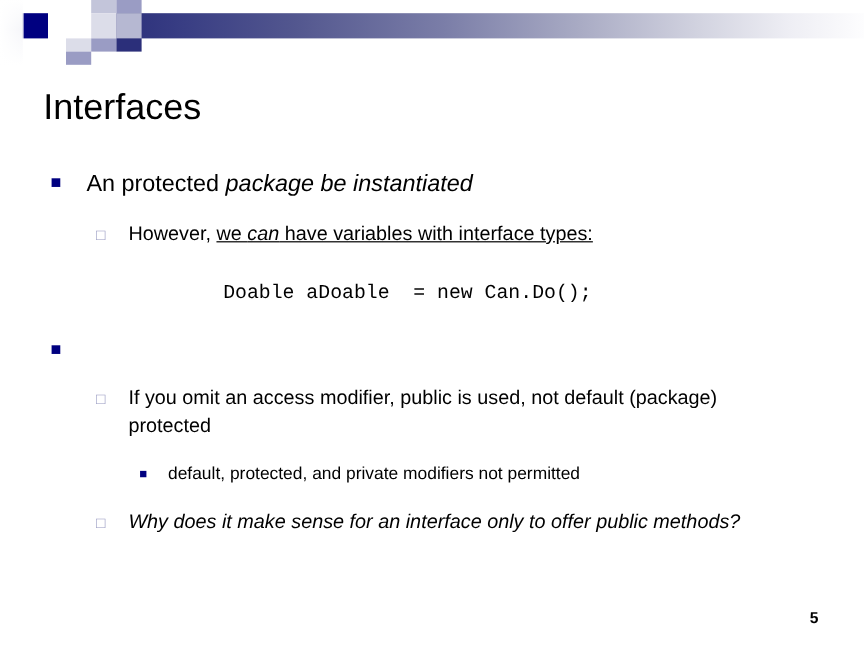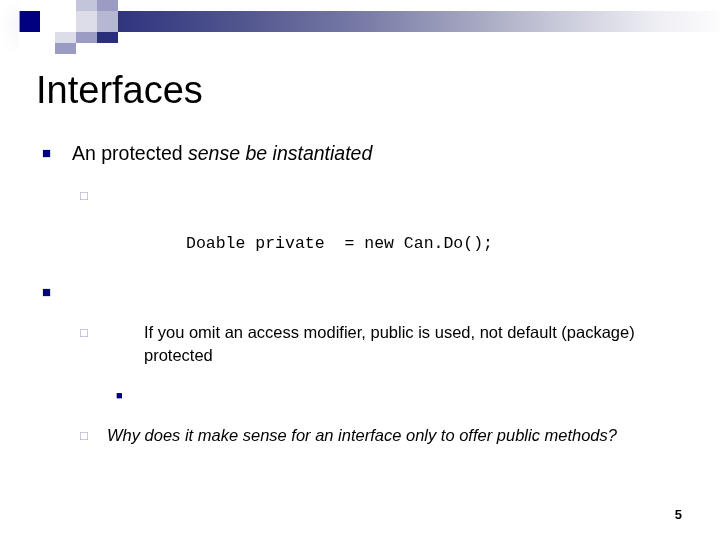--- a/index.html
+++ b/index.html
@@ -68,21 +68,21 @@
     width: 19px;
     height: 54px;
     background: linear-gradient(to bottom, #ffffff 0%, #e9eaf2 45%, #ffffff 100%);
   }
 
   
   .slide-title {
     position: absolute;
     left: 36px;
     top: 66px;
-    font-size: 38px;
+    font-size: 30px;
     line-height: 48px;
     color: #000000;
     font-weight: normal;
     letter-spacing: 0px;
   }
 
   
   .body-area {
     position: absolute;
     left: 0;
@@ -198,50 +198,52 @@
   <div class="sq sq-a"></div>
   <div class="fade-left"></div>
 </div>
 
 <div class="slide-title">Interfaces</div>
 
 <div class="body-area">
 
   <div class="row lvl1">
     <span class="marker">■</span>
-    <span class="txt"><span>An protected </span><span class="ital">sense be instantiated</span></span>
+    <span class="txt"><span>An protected </span><span class="ital">package be instantiated</span></span>
   </div>
 
   <div class="sp-a"></div>
 
   <div class="row lvl2">
     <span class="marker">□</span>
+    <span class="txt"><span>However, </span><span class="undl">we </span><span class="undl ital">can</span><span class="undl"> have variables with interface types:</span></span>
   </div>
 
   <div class="sp-b"></div>
 
-  <div class="code-line">Doable private  = new Can.Do();</div>
+  <div class="code-line">Doable aDoable  = new Can.Do();</div>
 
   <div class="sp-c"></div>
 
   <div class="row lvl1">
     <span class="marker">■</span>
   </div>
 
   <div class="sp-d"></div>
 
   <div class="row lvl2">
     <span class="marker">□</span>
-    <span class="txt" style="max-width:560px;display:inline-block;margin-left:37px;">If you omit an access modifier, public is used, not default (package) protected</span>
+    <span class="txt" style="max-width:560px;display:inline-block;">If you omit an access modifier, public is used, not default (package) protected</span>
   </div>
 
   <div class="sp-e"></div>
 
   <div class="row lvl3">
     <span class="marker">■</span>
+    <span class="txt">default, protected, and private modifiers not permitted</span>
   </div>
 
   <div class="sp-e"></div>
 
   <div class="row lvl2">
     <span class="marker">□</span>
     <span class="txt" style="max-width:570px;display:inline-block;font-style:italic;">Why does it make sense for an interface only to offer public methods?</span>
   </div>
 
 </div>

